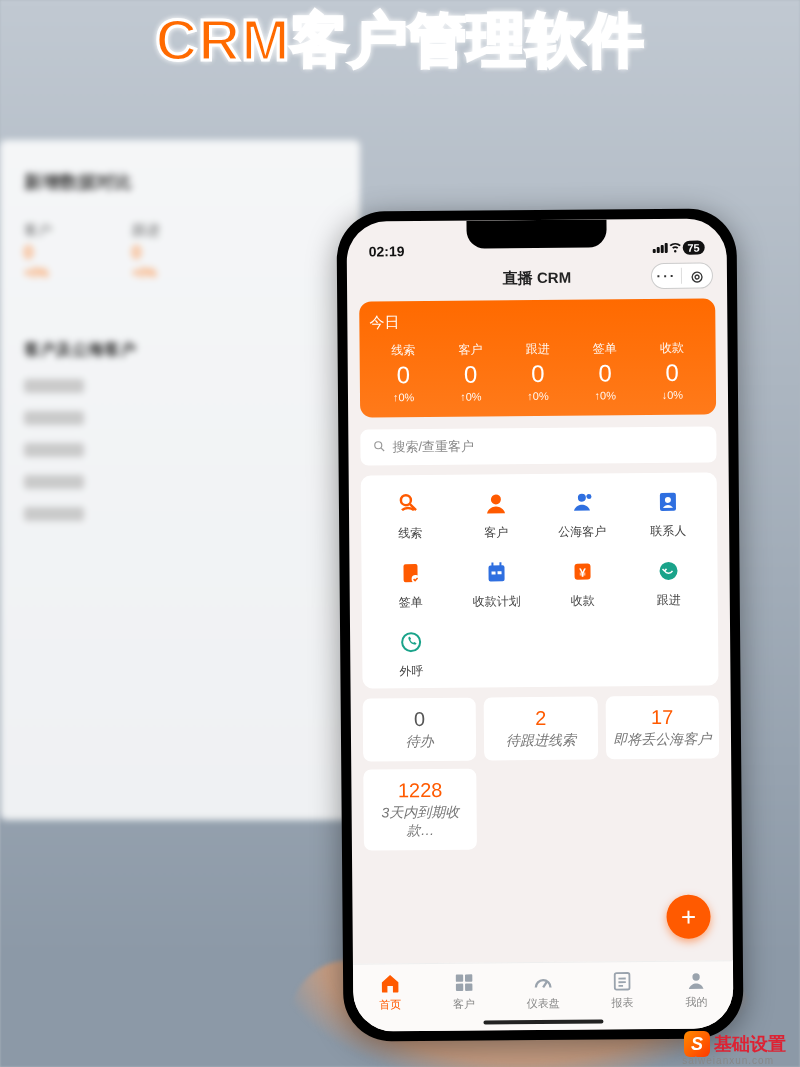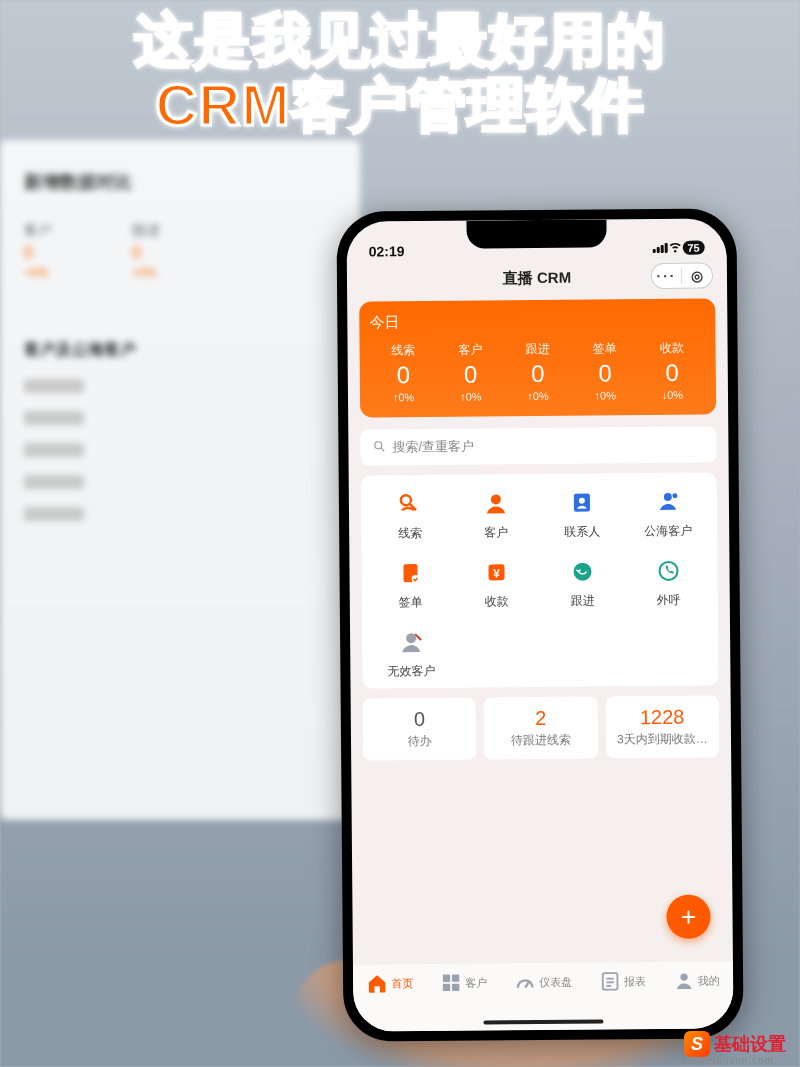--- a/index.html
+++ b/index.html
@@ -104,38 +104,38 @@
 
   
   .tiles {
     margin: 10px 12px 0; display:grid; grid-template-columns: repeat(3,1fr); gap:8px;
   }
   .tile {
     background:#fff; border-radius:8px; padding:10px 6px; text-align:center;
     display:flex; flex-direction:column; align-items:center; gap:2px;
   }
   .tile .num { font-size:20px; font-weight:500; }
-  .tile .lab { font-size:12px; color:#777; }
+  .tile .lab { font-size:14px; color:#777;font-style:italic; }
   .tile.gray .num { color:#555; }
   .tile.orange .num { color:#ff5a00; }
 
   
   .fab {
     position:absolute; right:22px; bottom:90px; width:44px; height:44px;
     background:#ff5a00; border-radius:50%; display:flex; align-items:center; justify-content:center;
     color:#fff; font-size:26px; box-shadow:0 3px 8px rgba(255,90,0,.5);
   }
 
   
   .tabs {
     position:absolute; bottom:0; left:0; right:0; height:68px; background:#fcfaf9;
     border-top:1px solid #eee; display:flex; justify-content:space-around; align-items:flex-start;
     padding-top:8px;
   }
-  .tab { display:flex; flex-direction:row; align-items:center; gap:3px; font-size:11px; color:#888; }
+  .tab { display:flex; flex-direction:column; align-items:center; gap:3px; font-size:11px; color:#888; }
   .tab.active { color:#ff5a00; }
   .tab .ti { width:22px; height:22px; display:flex; align-items:center; justify-content:center; }
   .homebar { position:absolute; bottom:6px; left:50%; transform:translateX(-50%); width:120px; height:4px; background:#222; border-radius:4px; }
 
   
   .hand {
     position:absolute; left:290px; top:960px; width:460px; height:120px;
     background: radial-gradient(ellipse at 50% 0%, #d9b59c 0%, #c79d82 60%, transparent 75%);
     border-radius:60px; z-index:3; filter: blur(2px);
   }
@@ -169,21 +169,20 @@
     <div class="blk">客户及公海客户</div>
     <div class="line"></div>
       <div class="line"></div>
       <div class="line"></div>
       <div class="line"></div>
       <div class="line"></div>
   </div>
 </div>
 
 <div class="headline">
-  <div>这是我见过最好用的</div>
   <div>CRM客户管理软件</div>
 </div>
 
 <div class="hand"></div>
 
 <div class="phone">
   <div class="screen">
     <div class="notch"></div>
 
     <div class="statusbar">
@@ -269,50 +268,62 @@
             <svg viewBox="0 0 24 24">
               <circle cx="12" cy="8" r="5" fill="#ff5a00"></circle>
               <path d="M3 22c1-5 6-7 9-7s8 2 9 7" fill="#ff5a00"></path>
             </svg>
           </div>
           <span>客户</span>
         </div>
         <div class="app">
           <div class="ico">
             <svg viewBox="0 0 24 24">
+              <circle cx="12" cy="7" r="4" fill="#2f6fe0"></circle>
+              <path d="M4 20c1-4 5-6 8-6s7 2 8 6" fill="#2f6fe0"></path>
+              <circle cx="19" cy="6" r="2.5" fill="#2f6fe0"></circle>
+            </svg>
+          </div>
+          <span>公海客户</span>
+        </div>
+        <div class="app">
+          <div class="ico">
+            <svg viewBox="0 0 24 24">
               <rect x="4" y="3" width="16" height="18" rx="2" fill="#2f6fe0"></rect>
               <circle cx="12" cy="10" r="3" fill="#fff"></circle>
               <path d="M7 18c1-2 3-3 5-3s4 1 5 3" fill="#fff"></path>
             </svg>
           </div>
           <span>联系人</span>
         </div>
         <div class="app">
           <div class="ico">
             <svg viewBox="0 0 24 24">
-              <circle cx="12" cy="7" r="4" fill="#2f6fe0"></circle>
-              <path d="M4 20c1-4 5-6 8-6s7 2 8 6" fill="#2f6fe0"></path>
-              <circle cx="19" cy="6" r="2.5" fill="#2f6fe0"></circle>
-            </svg>
-          </div>
-          <span>公海客户</span>
-        </div>
-        <div class="app">
-          <div class="ico">
-            <svg viewBox="0 0 24 24">
               <rect x="5" y="3" width="14" height="18" rx="2" fill="#ff5a00"></rect>
               <circle cx="17" cy="18" r="4" fill="#fff"></circle>
               <path d="M15 18l1.5 1.5L19 17" stroke="#ff5a00" stroke-width="1.5" fill="none"></path>
             </svg>
           </div>
           <span>签单</span>
         </div>
         <div class="app">
           <div class="ico">
             <svg viewBox="0 0 24 24">
+              <rect x="4" y="5" width="16" height="16" rx="2" fill="#2f6fe0"></rect>
+              <rect x="7" y="2" width="2" height="5" fill="#2f6fe0"></rect>
+              <rect x="15" y="2" width="2" height="5" fill="#2f6fe0"></rect>
+              <rect x="7" y="11" width="4" height="3" fill="#fff"></rect>
+              <rect x="13" y="11" width="4" height="3" fill="#fff"></rect>
+            </svg>
+          </div>
+          <span>收款计划</span>
+        </div>
+        <div class="app">
+          <div class="ico">
+            <svg viewBox="0 0 24 24">
               <rect x="4" y="4" width="16" height="16" rx="3" fill="#ff5a00"></rect>
               <text x="12" y="17" font-size="12" text-anchor="middle" fill="#fff" font-weight="bold">¥</text>
             </svg>
           </div>
           <span>收款</span>
         </div>
         <div class="app">
           <div class="ico">
             <svg viewBox="0 0 24 24">
               <circle cx="12" cy="12" r="9" fill="#1aa38a"></circle>
@@ -322,41 +333,35 @@
           <span>跟进</span>
         </div>
         <div class="app">
           <div class="ico">
             <svg viewBox="0 0 24 24">
               <circle cx="12" cy="12" r="9" fill="none" stroke="#1aa38a" stroke-width="2"></circle>
               <path d="M8 6a12 12 0 0010 10l2-2-3-2-2 1a8 8 0 01-4-4l1-2-2-3z" fill="#1aa38a" transform="scale(.7) translate(5 5)"></path>
             </svg>
           </div>
           <span>外呼</span>
-        </div>
-        <div class="app">
-          <div class="ico">
-            <svg viewBox="0 0 24 24">
-              <circle cx="12" cy="8" r="5" fill="#9aa3ad"></circle>
-              <path d="M3 22c1-5 6-7 9-7s8 2 9 7" fill="#9aa3ad"></path>
-              <line x1="16" y1="4" x2="22" y2="10" stroke="#d33" stroke-width="2"></line>
-            </svg>
-          </div>
-          <span>无效客户</span>
         </div>
       </div>
 
     <div class="tiles" id="tiles-grid">
         <div class="tile gray">
           <div class="num">0</div>
           <div class="lab">待办</div>
         </div>
         <div class="tile orange">
           <div class="num">2</div>
           <div class="lab">待跟进线索</div>
+        </div>
+        <div class="tile orange">
+          <div class="num">17</div>
+          <div class="lab">即将丢公海客户</div>
         </div>
         <div class="tile orange">
           <div class="num">1228</div>
           <div class="lab">3天内到期收款…</div>
         </div>
       </div>
 
     <div class="fab">
       <span>+</span>
     </div>

